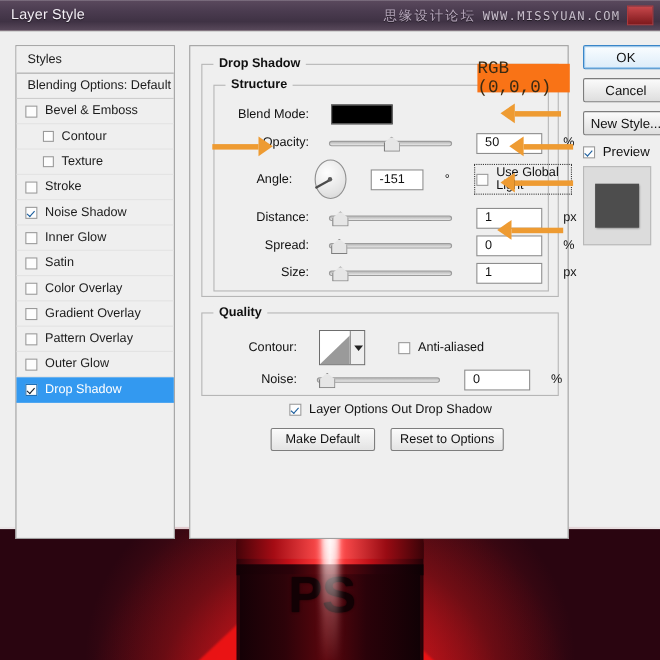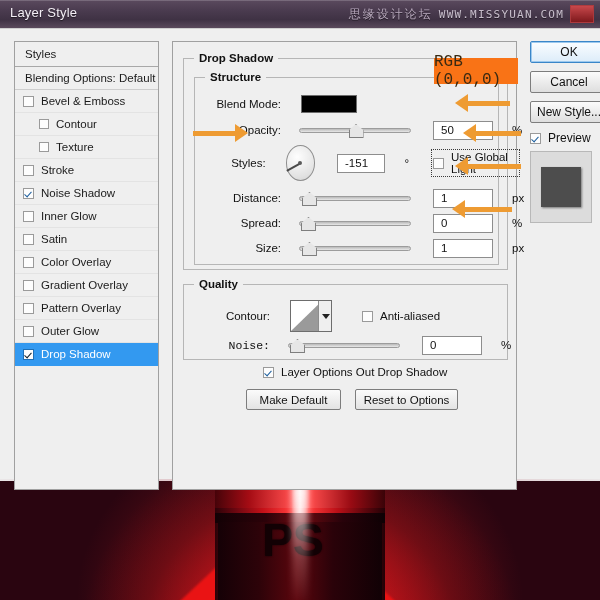--- a/index.html
+++ b/index.html
@@ -425,21 +425,21 @@
                 <span class="track"></span>
                 <span class="thumb" id="opacity-thumb" style="left: 49.5px;"></span>
               </span>
               <span class="numbox" style="width:60px;margin-left:10px;">
                 <span>50</span>
               </span>
               <span class="unit">%</span>
             </div>
 
             <div class="row" style="left:8px;top:66px;height:38px;">
-              <span class="lbl" style="width:78px;">Styles:</span>
+              <span class="lbl" style="width:78px;">Angle:</span>
               <span class="dial" style="margin-left:8px;">
                 <span class="needle" id="angle-needle" style="transform: rotate(151deg);"></span>
                 <span class="hub"></span>
               </span>
               <span class="numbox" style="width:58px;margin-left:10px;">
                 <span>-151</span>
               </span>
               <span class="unit">°</span>
               <span class="dotted" style="margin-left:10px;">
                 <span class="cb"></span>
@@ -494,21 +494,21 @@
               <span class="contour-thumb"></span>
               <span class="contour-arrow"></span>
             </span>
             <span style="display:flex;align-items:center;margin-left:18px;">
               <span class="cb"></span>
               <span style="font-size:11.5px;color:#111;">Anti-aliased</span>
             </span>
           </div>
 
           <div class="row" style="left:8px;top:50px;">
-            <span class="lbl" style="width:78px;font-family:Liberation Mono, monospace;">Noise:</span>
+            <span class="lbl" style="width:78px;">Noise:</span>
             <span class="slider" style="width:112px;margin-left:6px;">
               <span class="track"></span>
               <span class="thumb" id="noise-thumb" style="left: 1.98px;"></span>
             </span>
             <span class="numbox" style="width:60px;margin-left:10px;">
               <span>0</span>
             </span>
             <span class="unit">%</span>
           </div>
         </div>

